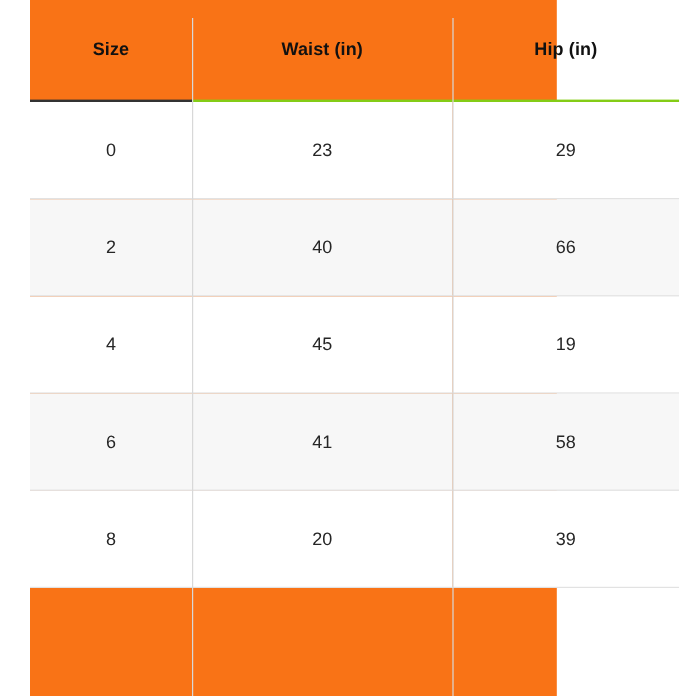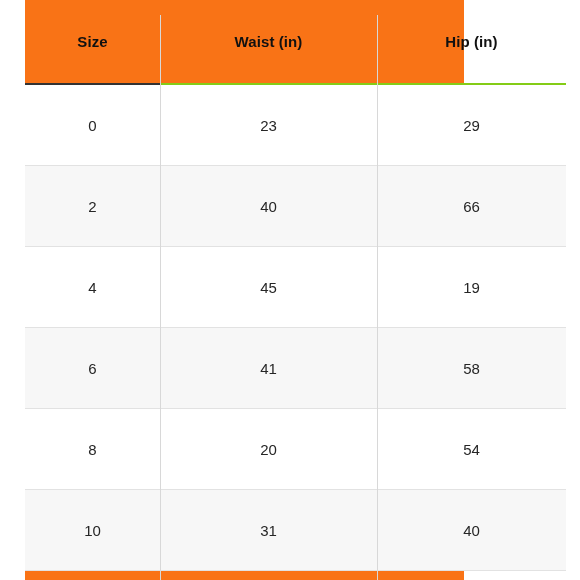--- a/index.html
+++ b/index.html
@@ -158,26 +158,21 @@
         <td class="cell-hip">19</td>
       </tr>
       <tr class="row-striped">
         <td class="cell-size">6</td>
         <td class="cell-waist">41</td>
         <td class="cell-hip">58</td>
       </tr>
       <tr class="row-plain">
         <td class="cell-size">8</td>
         <td class="cell-waist">20</td>
-        <td class="cell-hip">54</td>
-      </tr>
-      <tr class="row-striped">
-        <td class="cell-size">10</td>
-        <td class="cell-waist">31</td>
-        <td class="cell-hip">40</td>
+        <td class="cell-hip">39</td>
       </tr>
     </tbody>
   </table>
 
   <div class="left-gutter"></div>
   <div class="right-gutter"></div>
 
   <div class="col-rule rule-1"></div>
   <div class="col-rule rule-2"></div>
 

